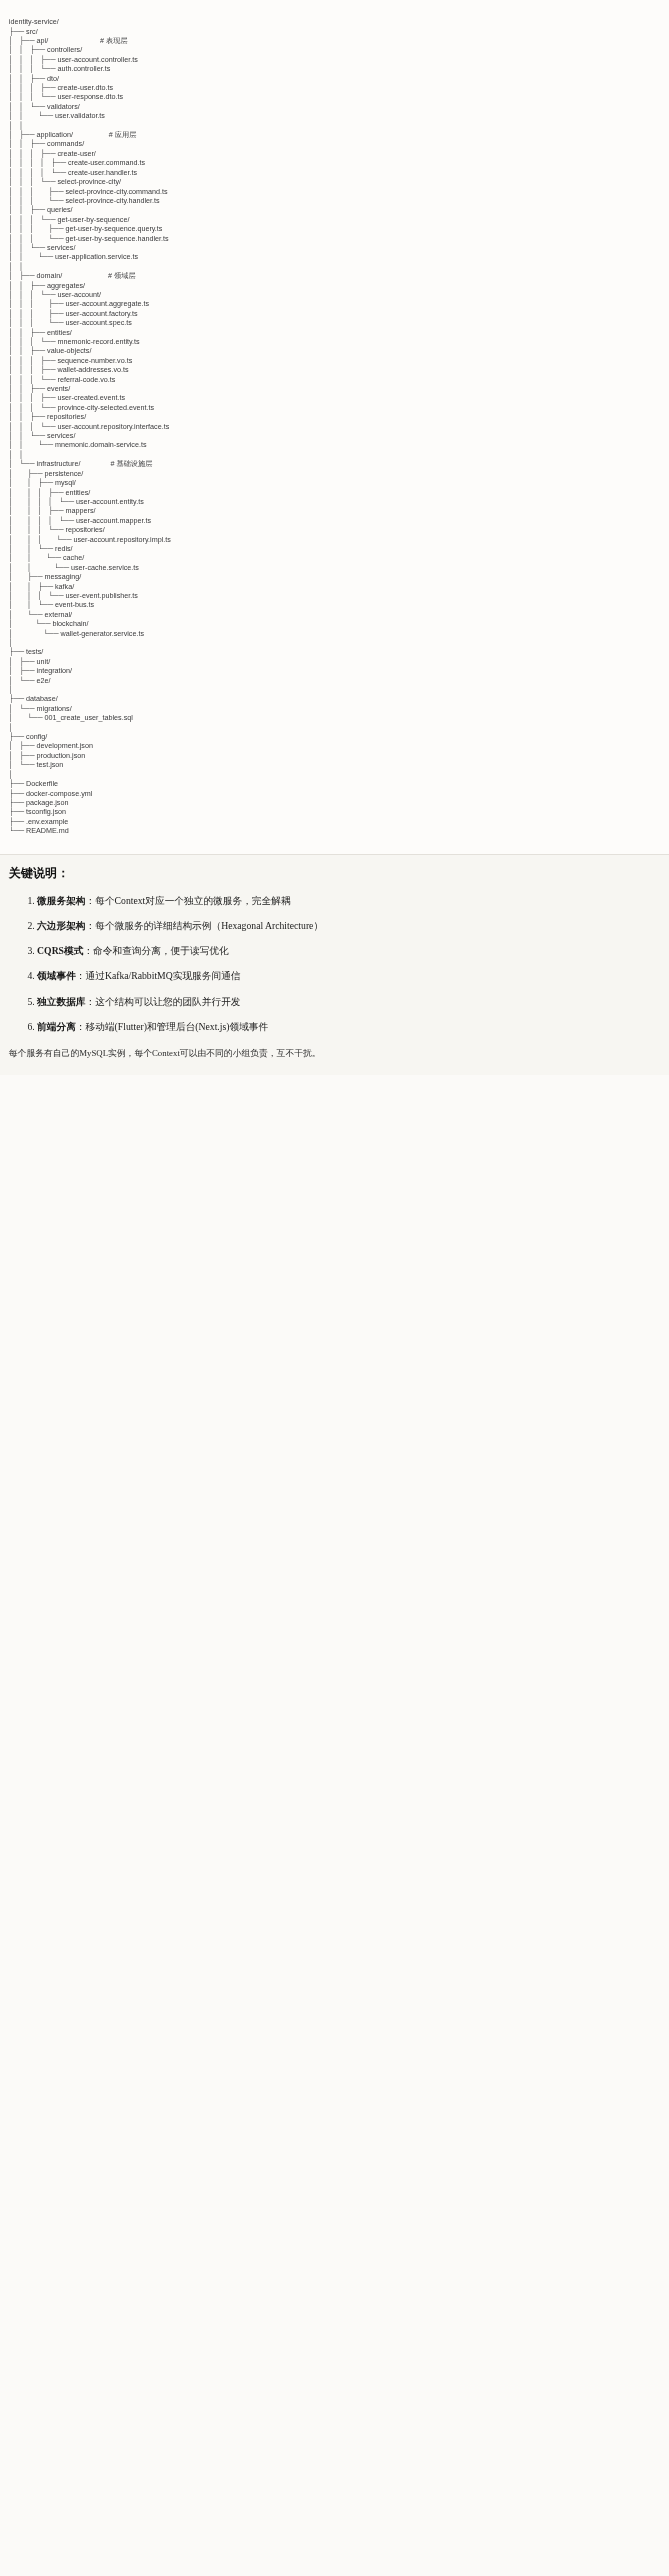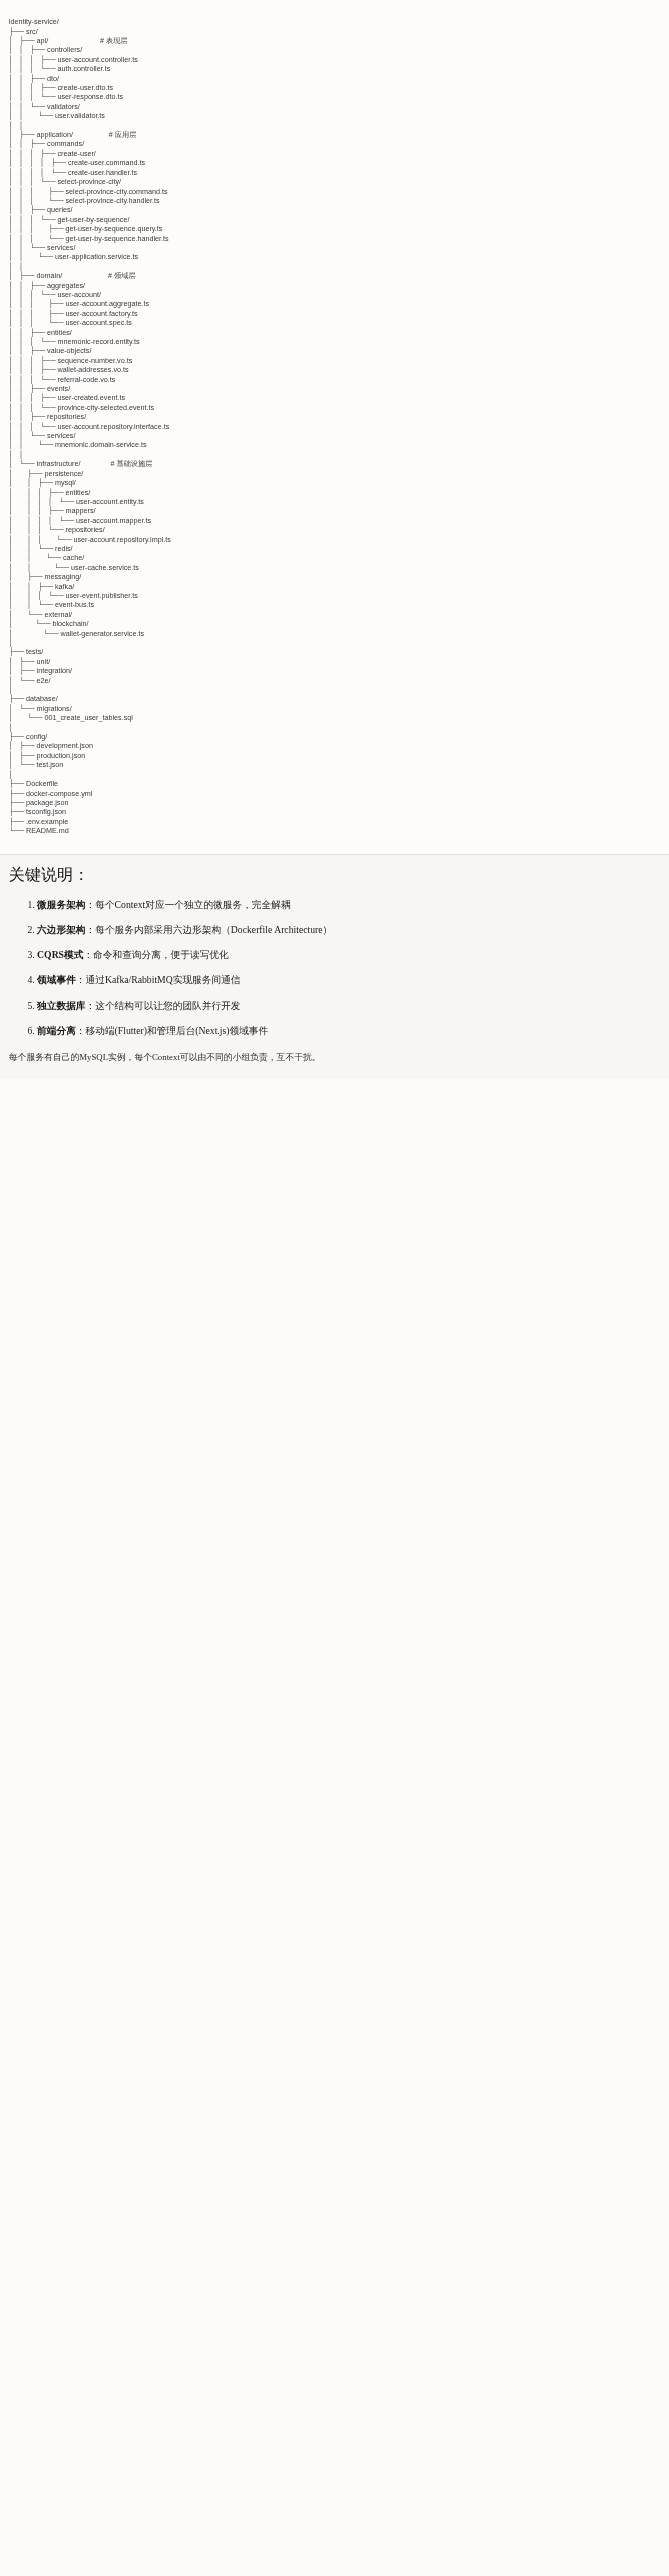--- a/index.html
+++ b/index.html
@@ -47,22 +47,22 @@
     letter-spacing: 0px;
     tab-size: 4;
   }
   
   .notes-block {
     background: #f7f6f2;
     padding: 10px 8.8px 6.3px 8.8px;
   }
   .notes-title {
     font-family: "Liberation Sans", "DejaVu Sans", sans-serif;
-    font-weight: normal;
-    font-size: 16px;
+    font-weight: bold;
+    font-size: 12px;
     color: #111111;
     margin: 0 0 10px 0;
     letter-spacing: 0.1px;
   }
   ol.notes-list {
     margin: 12px;
     padding: 0 0 0 16.3px;
     list-style-position: outside;
   }
   ol.notes-list li {
@@ -184,21 +184,21 @@
   </div>
 
   <div class="notes-block">
     <div class="notes-title">关键说明：</div>
 
     <ol class="notes-list">
       <li>
         <span class="note-term">微服务架构</span><span class="note-sep">：</span><span class="note-body">每个Context对应一个独立的微服务，完全解耦</span>
       </li>
       <li>
-        <span class="note-term">六边形架构</span><span class="note-sep">：</span><span class="note-body">每个服务内部采用六边形架构（Dockerfile Architecture）</span>
+        <span class="note-term">六边形架构</span><span class="note-sep">：</span><span class="note-body">每个微服务的详细结构示例（Hexagonal Architecture）</span>
       </li>
       <li>
         <span class="note-term">CQRS模式</span><span class="note-sep">：</span><span class="note-body">命令和查询分离，便于读写优化</span>
       </li>
       <li>
         <span class="note-term">领域事件</span><span class="note-sep">：</span><span class="note-body">通过Kafka/RabbitMQ实现服务间通信</span>
       </li>
       <li>
         <span class="note-term">独立数据库</span><span class="note-sep">：</span><span class="note-body">这个结构可以让您的团队并行开发</span>
       </li>

